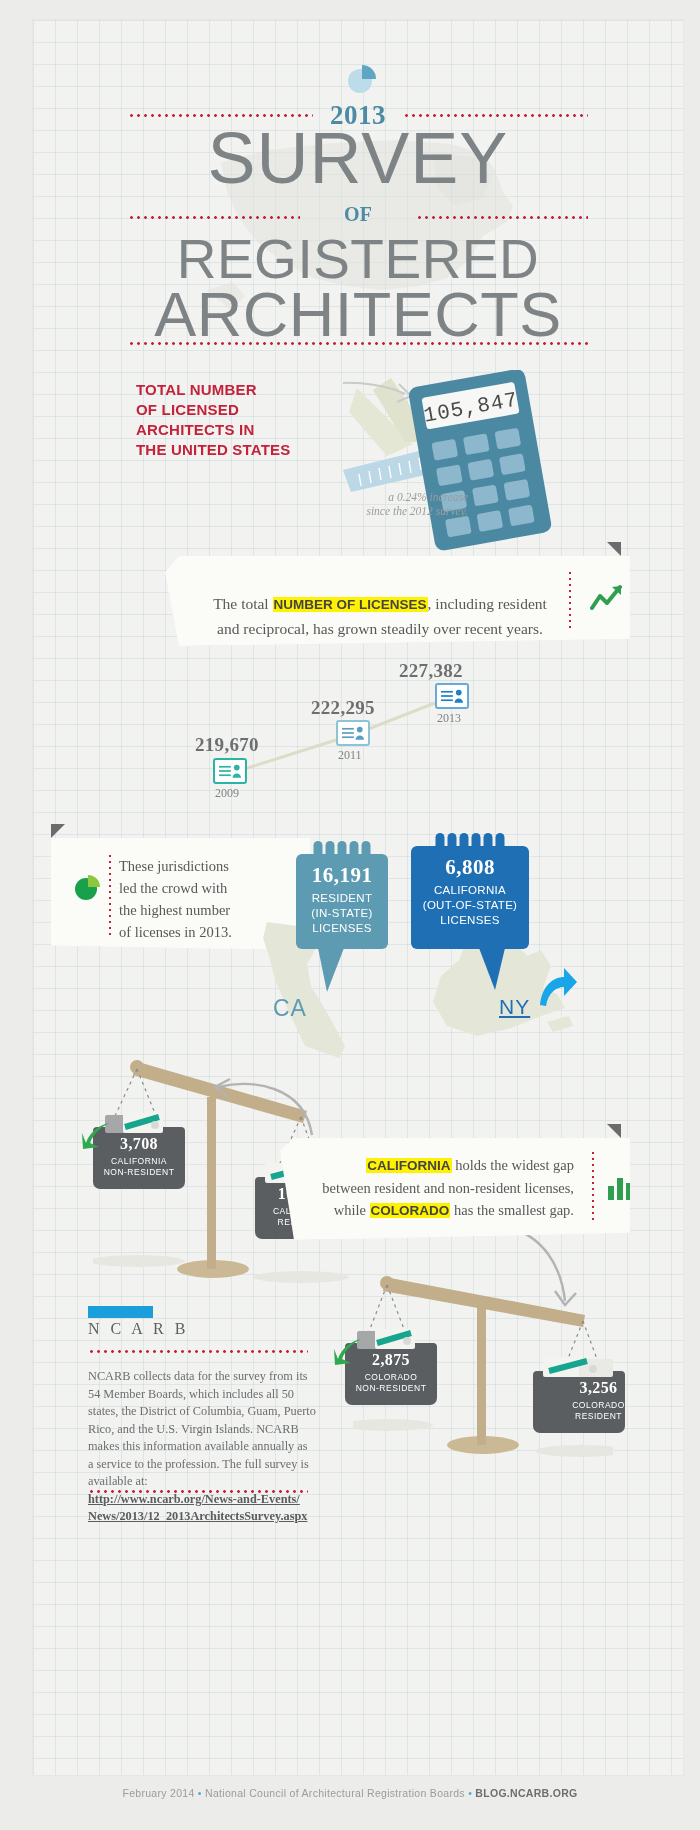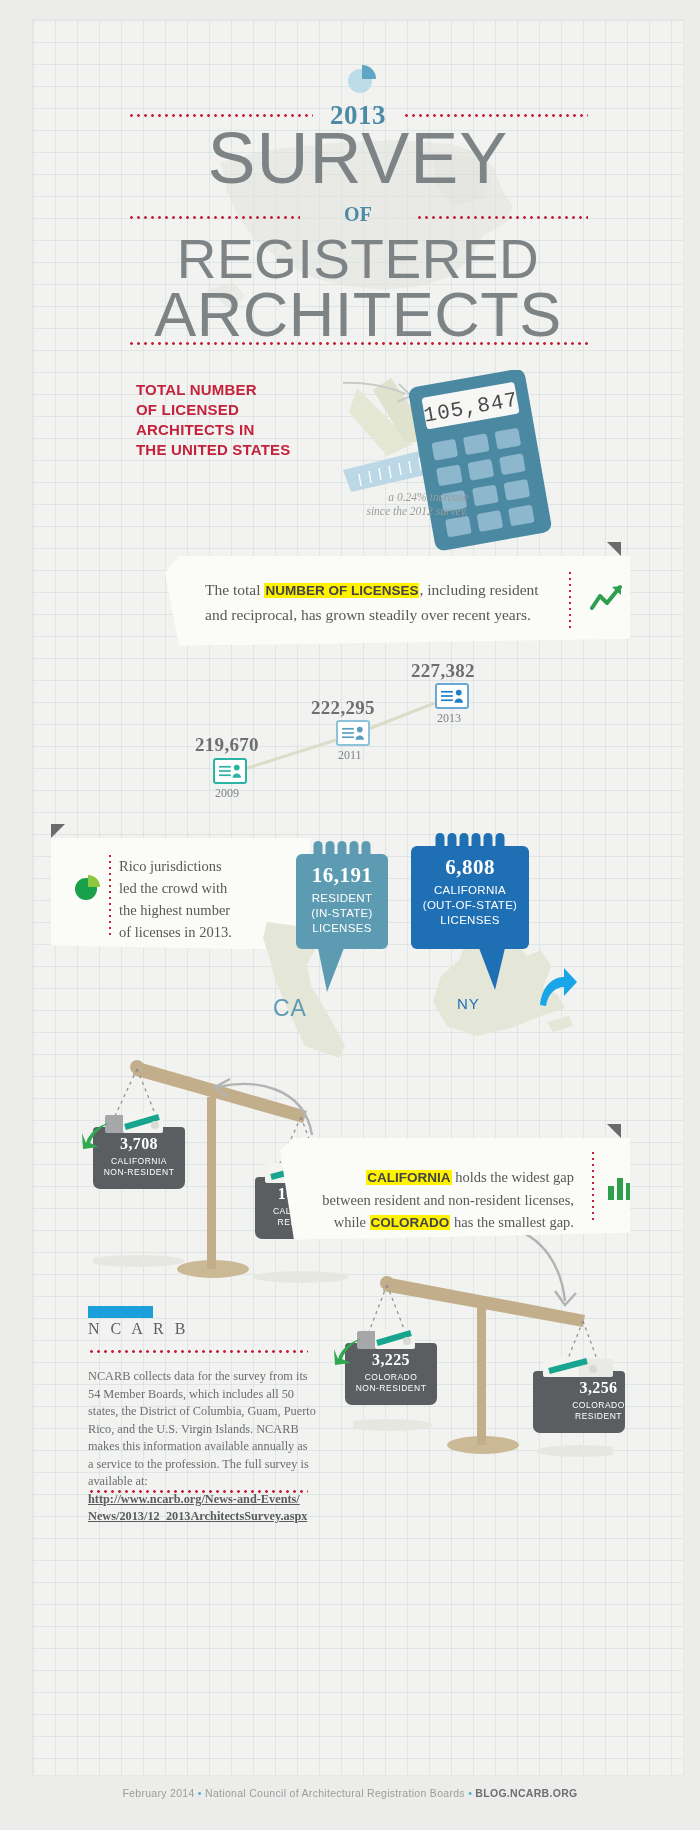--- a/index.html
+++ b/index.html
@@ -77,22 +77,22 @@
     background: #fbfbf8;
     box-shadow: 0 2px 4px rgba(0,0,0,.09);
     font-family: "Liberation Serif", serif;
     color: #58585a;
   }
   .fold { position:absolute; width:0; height:0; }
 
   #banner1 { left: 132px; top: 536px; width: 465px; height: 90px;
     clip-path: polygon(3% 0, 100% 0, 100% 92%, 3% 100%, 0 18%); }
   #banner1-text {
-    position:absolute; left: 40px; top: 22px; width: 350px;
-    font-size: 15.5px; line-height: 24px; 
+    position:absolute; left: 40px; top: 36px; width: 350px;
+    font-size: 15.5px; line-height: 24px; text-align: center;
   }
   .hl { background: #fff200; padding: 0 1px; font-family:"Liberation Sans",sans-serif;
         font-weight:bold; font-size:13.5px; color:#444; }
   #b1-div { position:absolute; left: 404px; top: 14px; width:2px; height: 60px;
      background-image: radial-gradient(circle, #c4223b 0 .9px, transparent 1.1px);
      background-size: 2px 6px; }
   #b1-icon { position:absolute; left: 425px; top: 28px; width: 34px; height: 30px; }
   #fold1 { left: 574px; top: 522px;
     border-left: 14px solid transparent; border-top: 14px solid #6b6b6b; }
 
@@ -127,38 +127,38 @@
   .bubble .lbl { font-size: 11.5px; line-height: 15px; letter-spacing:.3px; margin-top: 3px;}
   .heads { position:absolute; top:-13px; left:50%; transform:translateX(-50%);
            display:flex; gap:3px; }
   .head { width: 9px; height: 17px; border-radius: 5px 5px 0 0; }
   .tail { position:absolute; width: 0; height:0; bottom: -34px; }
 
   #bubbleCA { left: 263px; top: 834px; width: 92px; height: 95px; background:#5d9bb3; }
   #bubbleNY { left: 378px; top: 826px; width: 118px; height: 103px; background:#1f6fb5; }
   #ca-state-lbl { left: 240px; top: 975px; font-size: 23px; color:#5d9bb3;
                   font-family:"Liberation Sans",sans-serif; letter-spacing:1px;}
-  #ny-state-lbl { left: 424px; top: 975px; font-size: 15px; color:#1f6fb5;
-                  font-family:"Liberation Sans",sans-serif; letter-spacing:1px;}
+  #ny-state-lbl { left: 466px; top: 975px; font-size: 21px; color:#1f6fb5;
+                  font-family:"Liberation Sans",sans-serif; letter-spacing:1px;text-decoration:underline;}
   #ny-arrow { left: 505px; top: 945px; width: 40px; height: 42px; }
 
   
   #scaleCA { left: 60px; top: 1035px; width: 280px; height: 230px; }
   #scaleCO { left: 320px; top: 1255px; width: 260px; height: 185px; }
   .bucket { position:absolute; width: 92px; height: 62px; background:#5b5e61;
             border-radius: 4px 4px 7px 7px; color:#fff; text-align:center; }
   .bucket .bnum { font-family:"Liberation Serif", serif; font-weight:700;
                   font-size: 16px; padding-top: 8px; letter-spacing:.4px;}
   .bucket .blbl { font-size: 8.5px; line-height: 11px; letter-spacing:.5px; margin-top:3px; }
   .money { position:absolute; left:8px; top:-14px; width:76px; height:22px; }
   .garrow { position:absolute; left:-12px; top:-6px; width:30px; height:30px; }
 
   #banner3 { left: 247px; top: 1118px; width: 350px; height: 102px;
     clip-path: polygon(4% 0, 100% 0, 100% 93%, 4% 100%, 0 12%); }
-  #banner3-text { position:absolute; left: 36px; top: 28px; width: 258px;
+  #banner3-text { position:absolute; left: 36px; top: 16px; width: 258px;
     font-size: 14.5px; line-height: 22px; text-align: right; }
   #b3-div { position:absolute; left: 312px; top: 12px; width:2px; height: 74px;
      background-image: radial-gradient(circle, #c4223b 0 .9px, transparent 1.1px);
      background-size: 2px 6px; }
   #b3-icon { position:absolute; left: 327px; top: 36px; width: 26px; height: 26px; }
   #fold3 { left: 574px; top: 1104px;
     border-left: 14px solid transparent; border-top: 14px solid #6b6b6b; }
 
   
   #ncarb-bar { left: 55px; top: 1286px; width: 65px; height: 12px; background:#1a9fdb; }
@@ -301,21 +301,21 @@
         <line x1="4" y1="13" x2="18" y2="13"></line>
             <line x1="4" y1="18" x2="18" y2="18"></line>
           </g>
         <circle cx="25" cy="9" r="3.4" fill="#5a9ec0"></circle>
         <path d="M20 21 a5 5 0 0 1 10 0 z" fill="#5a9ec0"></path>
       </svg>
     </div>
     <div class="tl-year" style="left:155px; top:88px;">2011</div>
 
     
-    <div class="tl-num" style="left:228px; top:0px;">227,382</div>
+    <div class="tl-num" style="left:216px; top:0px;">227,382</div>
     <div class="idcard" style="left:252px; top:23px; border-color:#6aa9d4;">
       <svg viewBox="0 0 34 26" width="30" height="22">
         <g stroke="#1f7fc4" stroke-width="2">
             <line x1="4" y1="8" x2="18" y2="8"></line>
         <line x1="4" y1="13" x2="18" y2="13"></line>
             <line x1="4" y1="18" x2="18" y2="18"></line>
           </g>
         <circle cx="25" cy="9" r="3.4" fill="#1f7fc4"></circle>
         <path d="M20 21 a5 5 0 0 1 10 0 z" fill="#1f7fc4"></path>
       </svg>
@@ -324,21 +324,21 @@
   </div>
 
   <div class="abs fold" id="fold2"></div>
   <div class="abs callout" id="banner2">
     <svg id="b2-icon" viewBox="0 0 30 30">
       <circle cx="13" cy="17" r="11" fill="#18a04a"></circle>
       <path d="M15 15 L15 3 A12 12 0 0 1 27 15 Z" fill="#8dc63f"></path>
     </svg>
     <div id="b2-div"></div>
     <div id="banner2-text">
-      <div>Rico jurisdictions</div>
+      <div>These jurisdictions</div>
       <div>led the crowd with</div>
       <div>the highest number</div>
       <div>of licenses in 2013.</div>
     </div>
   </div>
 
   <svg class="abs" id="camap" viewBox="0 0 120 140">
     <path fill="#e4e6d8" d="M14 2 L60 8 L62 30 L54 44 L58 66 L76 96 L92 126 L86 138 L52 126 L36 92
       L22 60 L16 36 L10 18 Z"></path>
   </svg>
@@ -482,21 +482,21 @@
     <div class="bucket" style="left:-8px; top:68px;">
       <svg class="money" viewBox="0 0 76 22">
         <rect x="4" y="2" width="34" height="18" rx="2" fill="#a5a7a8"></rect>
         <rect x="22" y="0" width="40" height="20" rx="2" fill="#f3f4ef"></rect>
         <path d="M24 14 L58 4" stroke="#17a58f" stroke-width="6"></path>
         <circle cx="54" cy="12" r="4" fill="#d8dad5"></circle>
       </svg>
       <svg class="garrow" viewBox="0 0 30 30">
         <path d="M28 2 C18 4 8 12 5 22 L1 12 L2 28 L18 26 L9 22 C12 13 20 6 28 2 Z" fill="#2fa84f"></path>
       </svg>
-      <div class="bnum">3,225</div>
+      <div class="bnum">2,875</div>
       <div class="blbl">
         <div>COLORADO</div>
         <div>NON-RESIDENT</div>
       </div>
     </div>
 
     <div class="bucket" style="left:180px; top:96px;padding-left:39px;">
       <svg class="money" viewBox="0 0 76 22">
         <rect x="2" y="0" width="40" height="20" rx="2" fill="#f3f4ef"></rect>
         <rect x="38" y="2" width="34" height="18" rx="2" fill="#e9eae5"></rect>

